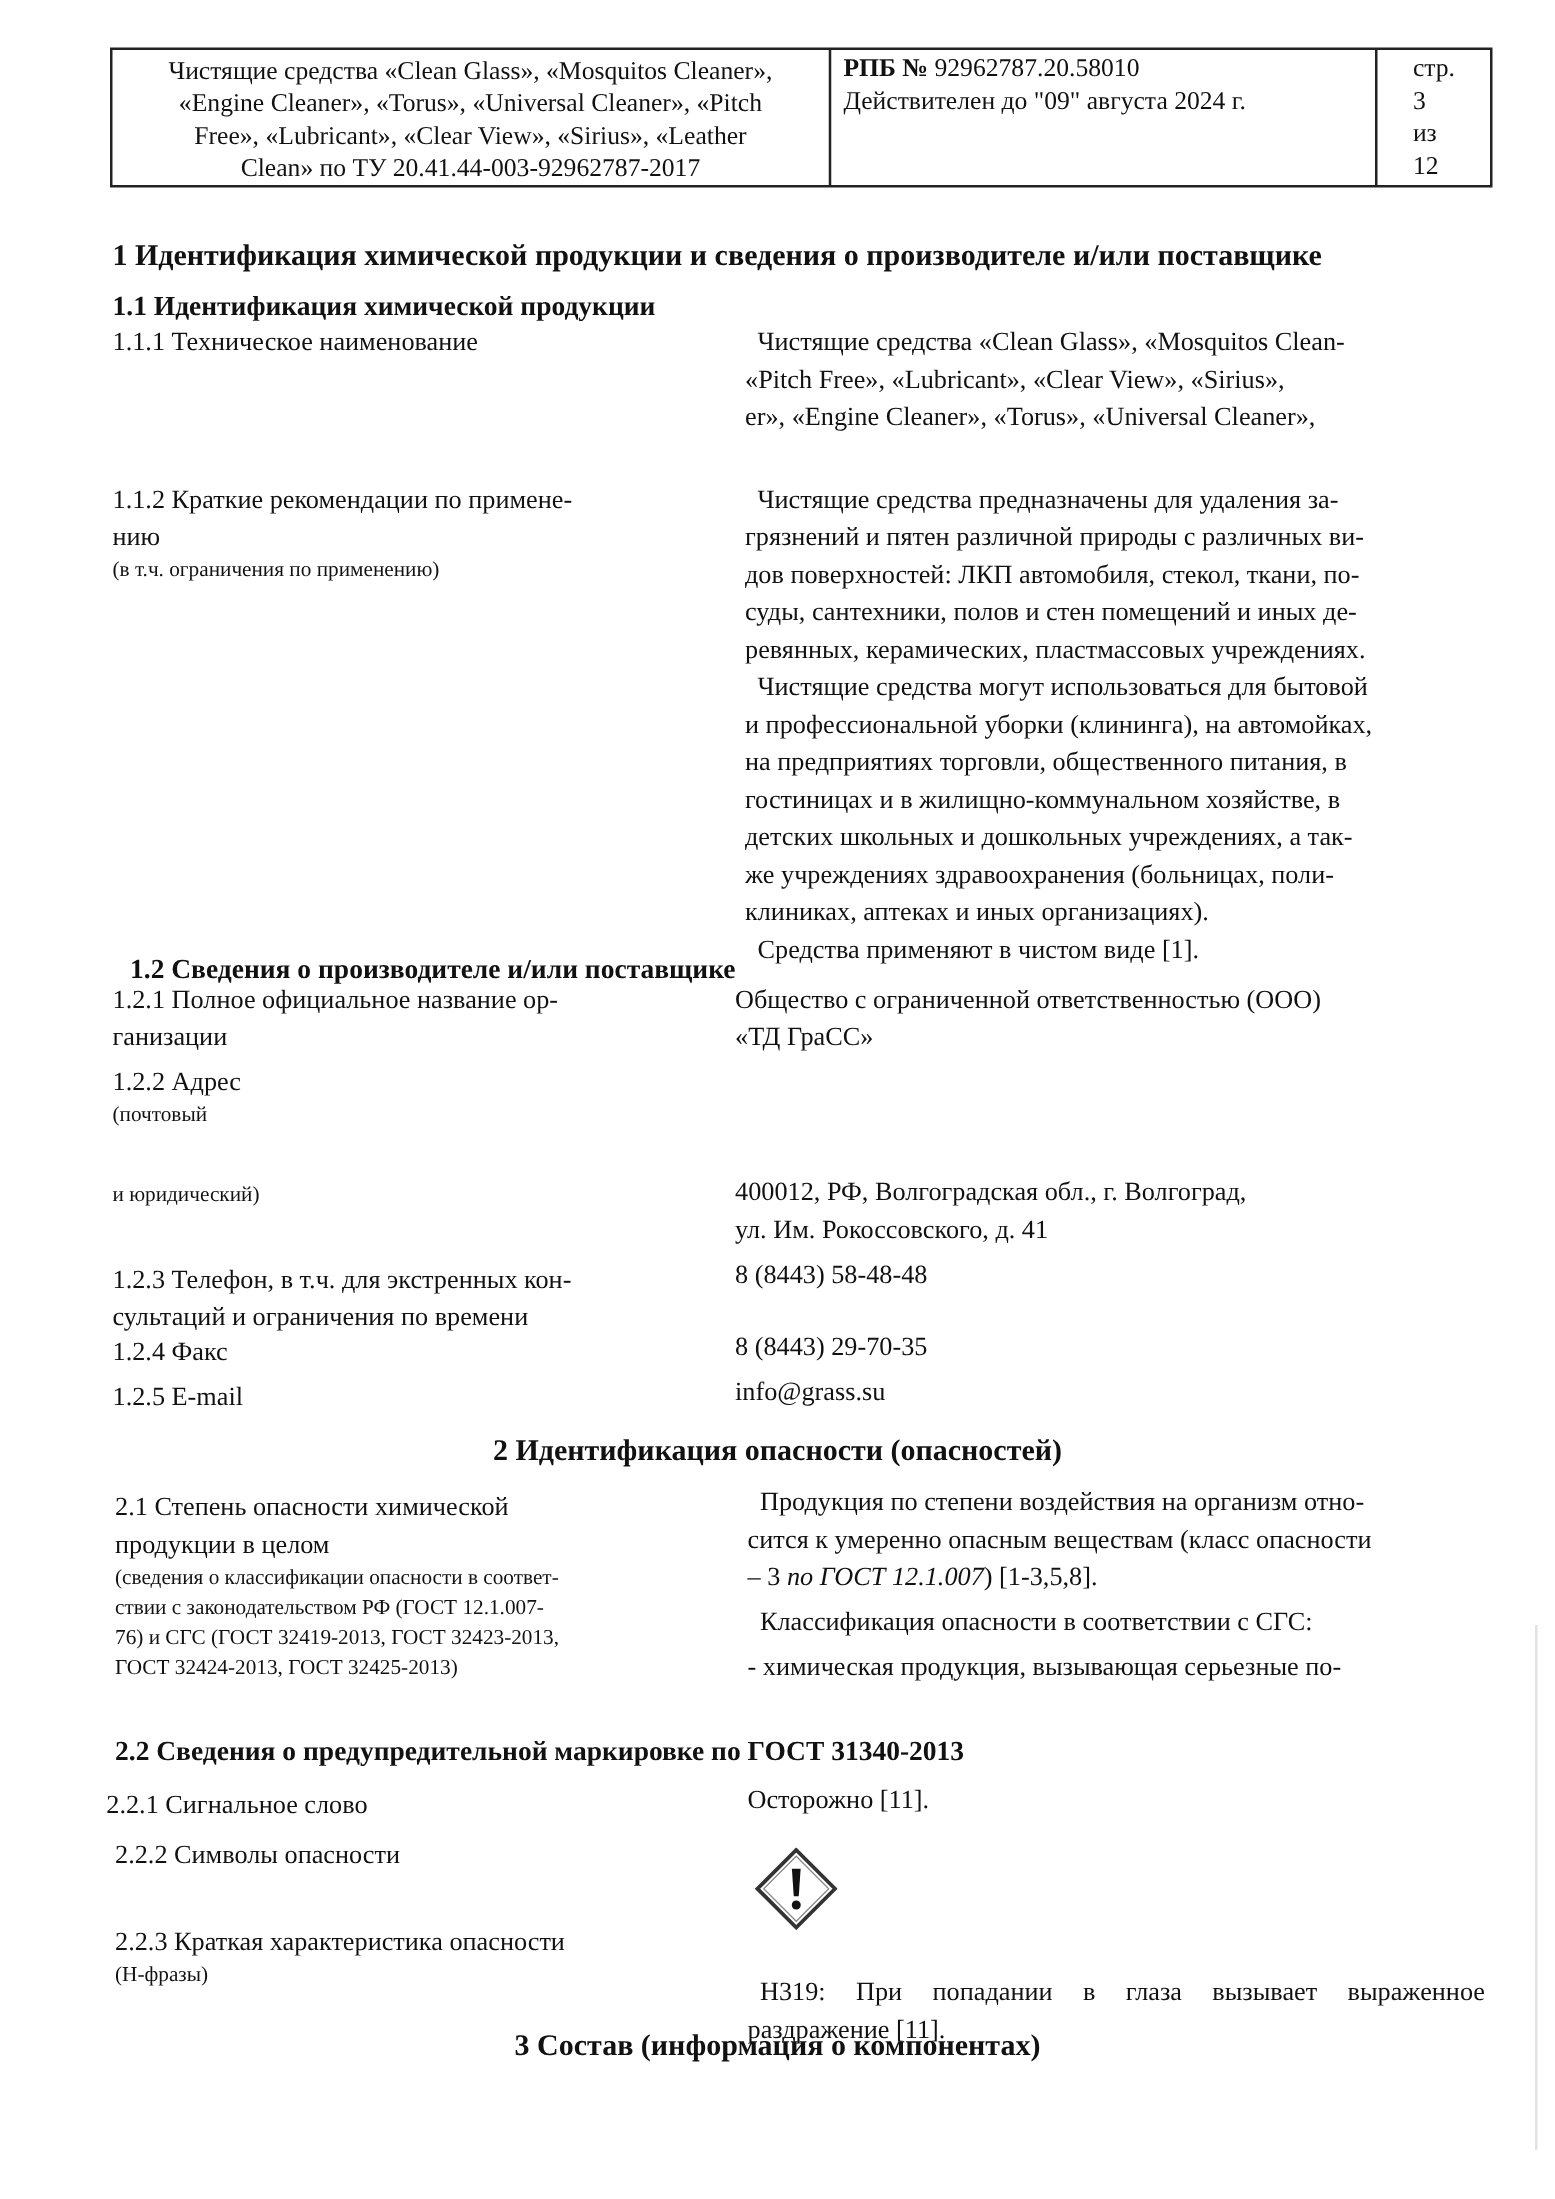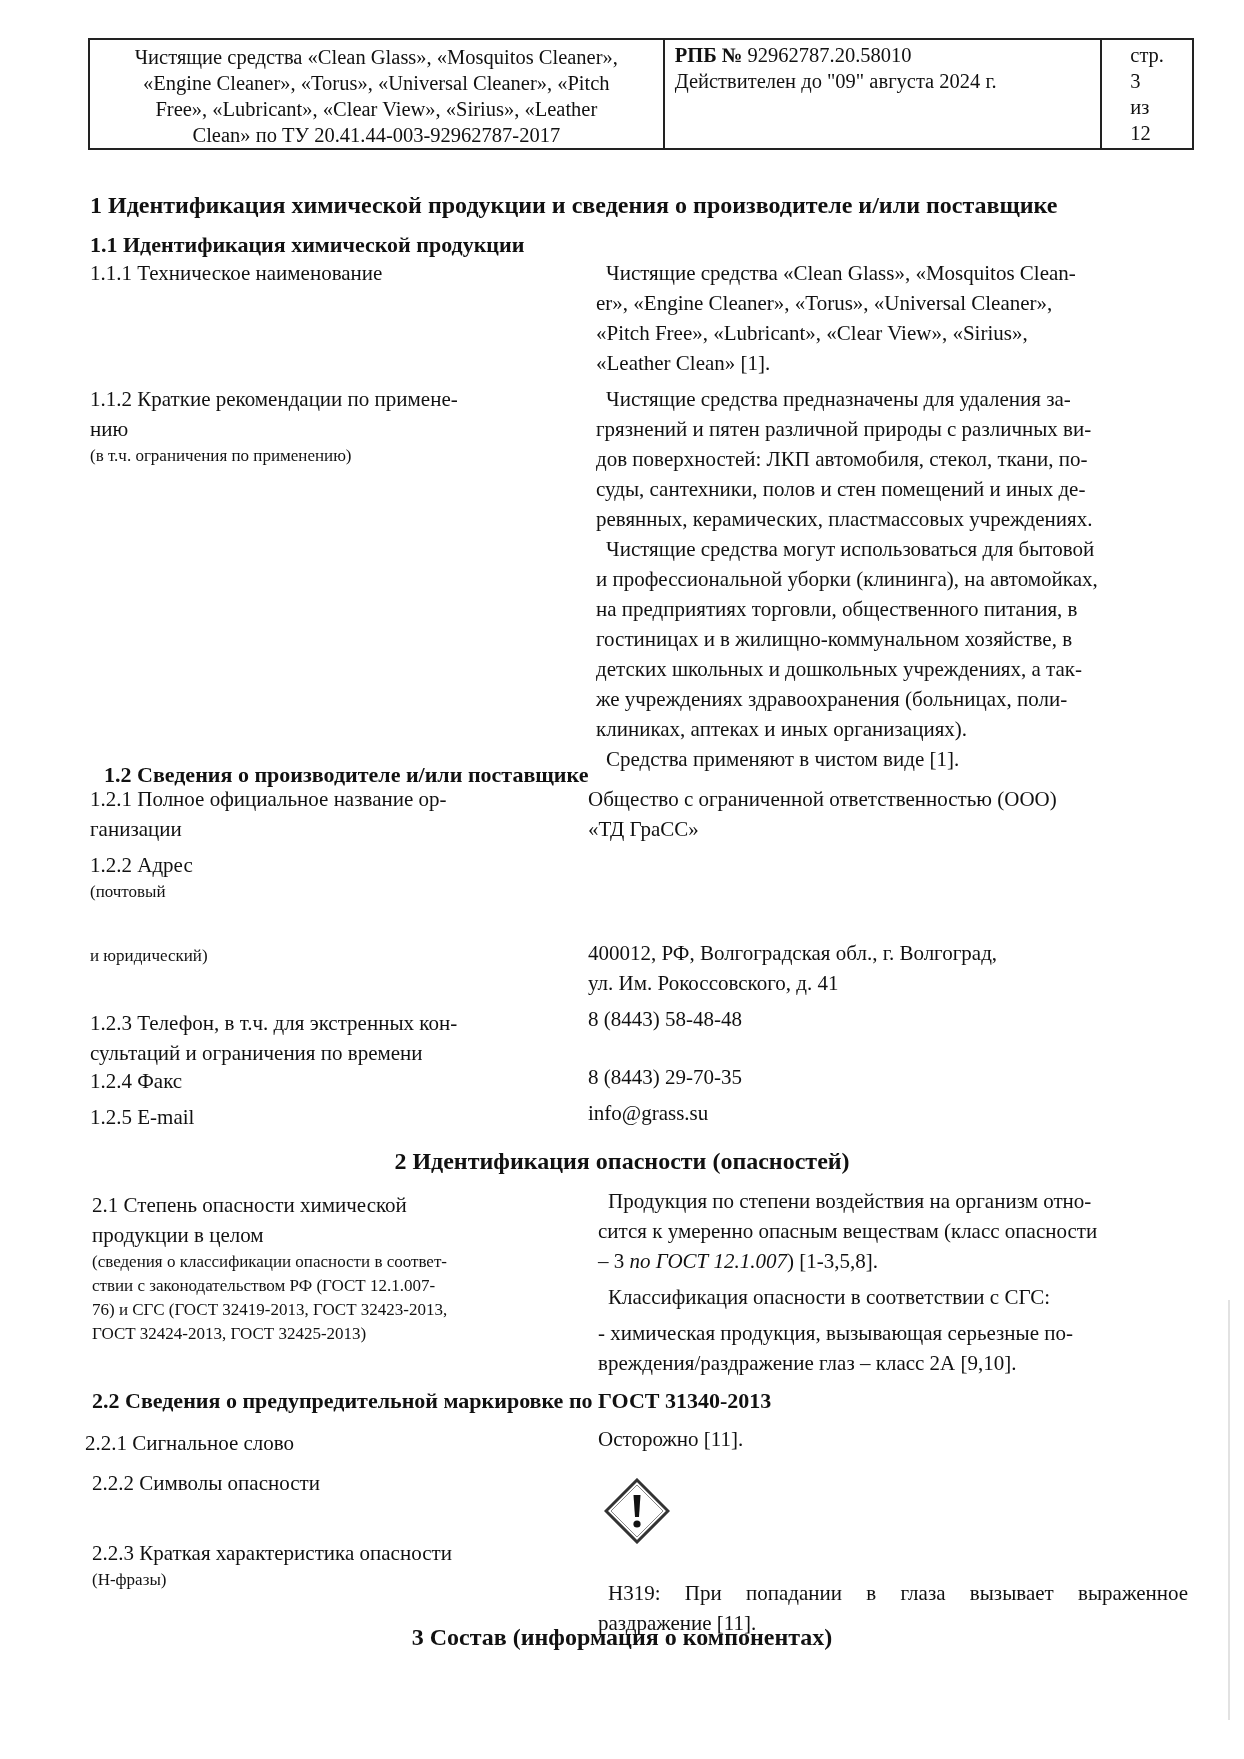--- a/index.html
+++ b/index.html
@@ -52,23 +52,22 @@
       <div>из 12</div>
     </div>
   </div>
 
   <div class="abs h1" style="left:90px; top:192px;">1 Идентификация химической продукции и сведения о производителе и/или поставщике</div>
   <div class="abs h2" style="left:90px; top:232px;">1.1 Идентификация химической продукции</div>
 
   <div class="abs lbl" style="left:90px; top:258px;">1.1.1 Техническое наименование</div>
   <div class="abs val" style="left:596px; top:258px; width:600px;">
     <div class="ind">Чистящие средства «Clean Glass», «Mosquitos Clean-</div>
+    <div>«Pitch Free», «Lubricant», «Clear View», «Sirius»,</div>
     <div>er», «Engine Cleaner», «Torus», «Universal Cleaner»,</div>
-    <div>«Pitch Free», «Lubricant», «Clear View», «Sirius»,</div>
-    <div>«Leather Clean» [1].</div>
   </div>
 
   <div class="abs" style="left:90px; top:384px; width:470px;">
     <div class="lbl">1.1.2 Краткие рекомендации по примене-</div>
     <div class="lbl">нию</div>
     <div class="small">(в т.ч. ограничения по применению)</div>
   </div>
   <div class="abs val" style="left:596px; top:384px; width:590px;">
     <div class="ind">Чистящие средства предназначены для удаления за-</div>
     <div>грязнений и пятен различной природы с различных ви-</div>
@@ -125,21 +124,20 @@
     <div class="small">ствии с законодательством РФ (ГОСТ 12.1.007-</div>
     <div class="small">76) и СГС (ГОСТ 32419-2013, ГОСТ 32423-2013,</div>
     <div class="small">ГОСТ 32424-2013, ГОСТ 32425-2013)</div>
   </div>
   <div class="abs val" style="left:598px; top:1186px; width:590px;">
     <div class="ind">Продукция по степени воздействия на организм отно-</div>
     <div>сится к умеренно опасным веществам (класс опасности</div>
     <div><span>– 3 </span><span class="it">по ГОСТ 12.1.007</span><span>) [1-3,5,8].</span></div>
     <div class="ind" style="margin-top:6px;">Классификация опасности в соответствии с СГС:</div>
     <div style="margin-top:6px;">- химическая продукция, вызывающая серьезные по-</div>
-    <div>вреждения/раздражение глаз – класс 2А [9,10].</div>
   </div>
 
   <div class="abs h2" style="left:92px; top:1388px;">2.2 Сведения о предупредительной маркировке по ГОСТ 31340-2013</div>
 
   <div class="abs lbl" style="left:85px; top:1428px;">2.2.1 Сигнальное слово</div>
   <div class="abs val" style="left:598px; top:1424px;">Осторожно [11].</div>
 
   <div class="abs lbl" style="left:92px; top:1468px;">2.2.2 Символы опасности</div>
   <svg class="hazard" viewBox="0 0 66 66">
     <polygon points="33,2 64,33 33,64 2,33" fill="#fff" stroke="#333" stroke-width="3"></polygon>

